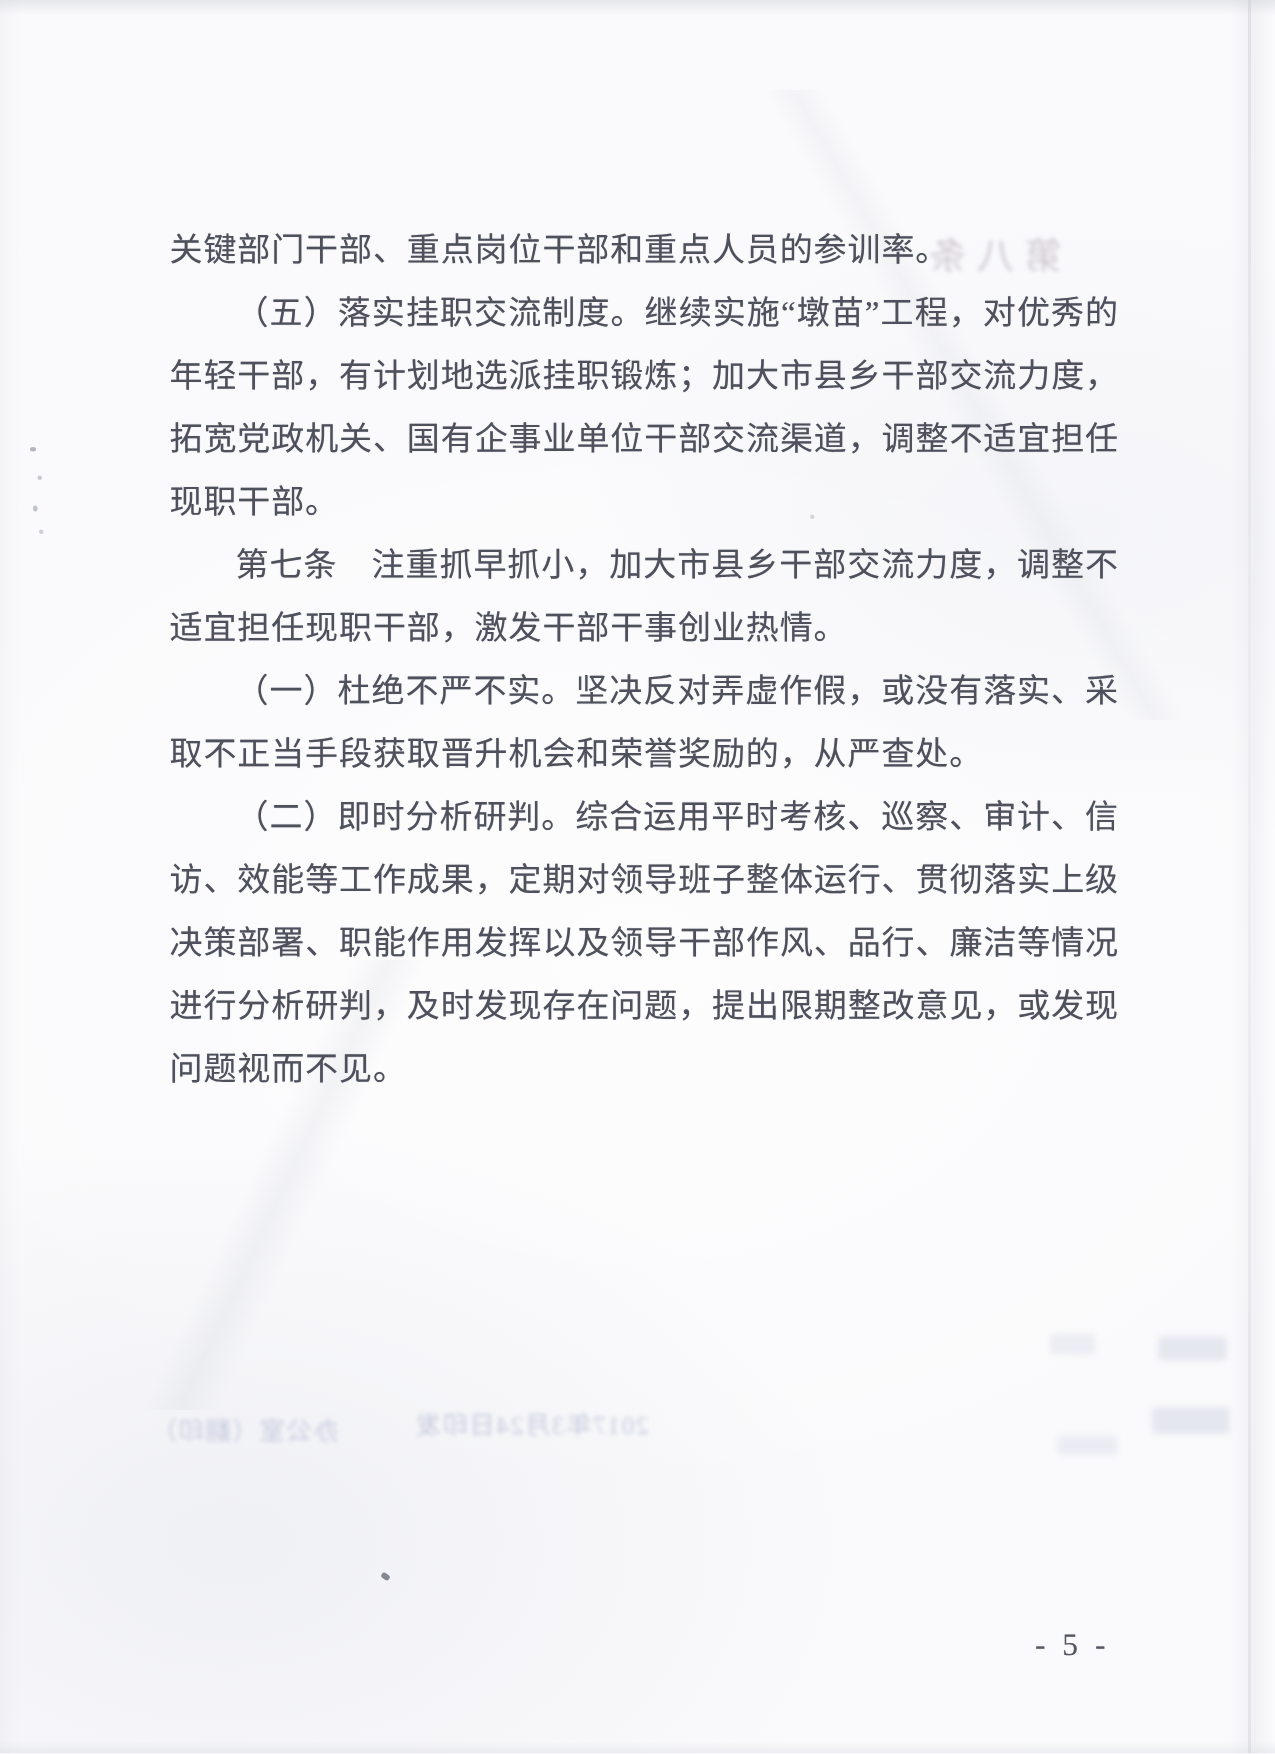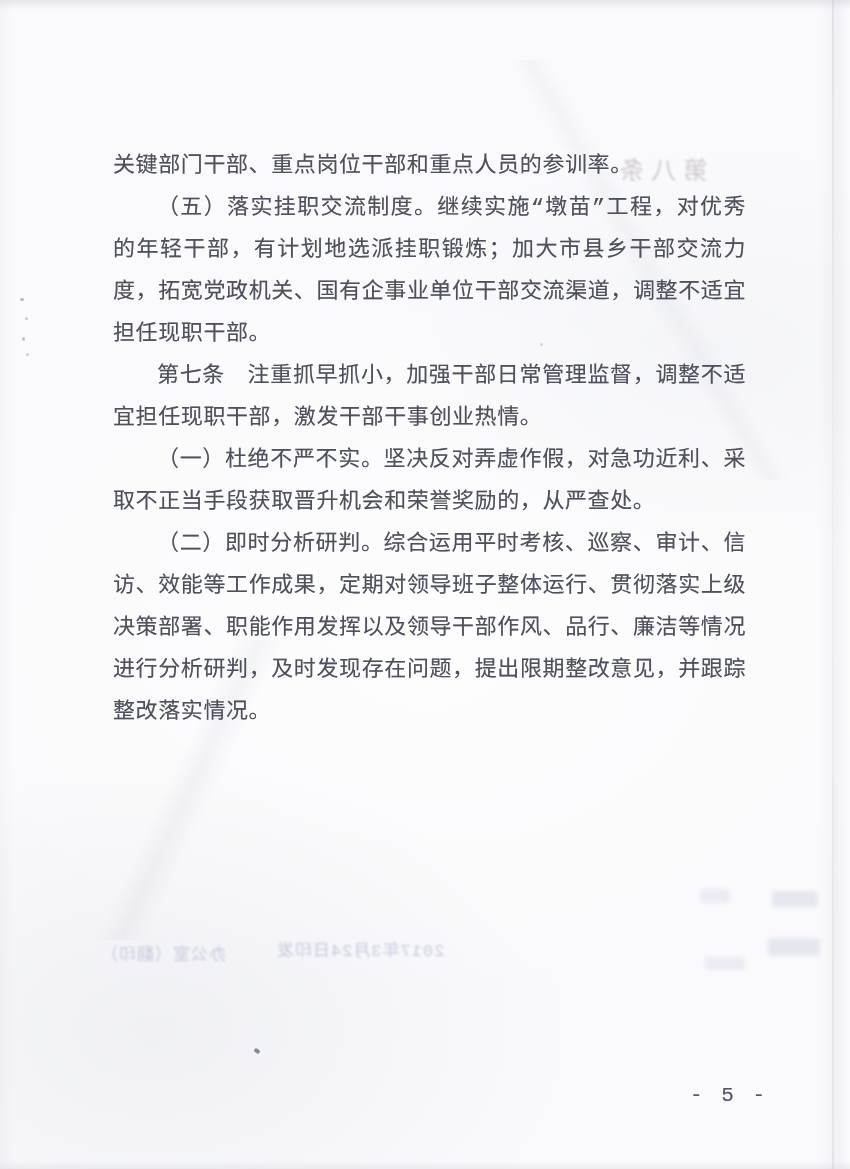--- a/index.html
+++ b/index.html
@@ -11,21 +11,21 @@
     position: relative;
     width: 850px;
     height: 1169px;
     overflow: hidden;
     background:
       radial-gradient(ellipse 600px 400px at 18% 88%, rgba(210,212,222,0.25), rgba(0,0,0,0) 70%),
       radial-gradient(ellipse 500px 300px at 85% 30%, rgba(222,224,232,0.20), rgba(0,0,0,0) 70%),
       radial-gradient(ellipse 700px 500px at 50% 55%, rgba(255,255,255,0.6), rgba(0,0,0,0) 80%),
       linear-gradient(90deg, #f4f4f7 0px, #fafafc 14px, #fafafc 820px, #f1f1f5 836px, #fbfbfd 850px),
       #fafafc;
-    font-family: Liberation Mono, monospace;
+    font-family: Liberation Serif, serif;
   }
   
   .edge-top {
     position: absolute; left: 0; top: 0; width: 100%; height: 10px;
     background: linear-gradient(180deg, rgba(205,207,215,0.45), rgba(0,0,0,0));
   }
   .edge-bottom {
     position: absolute; left: 0; bottom: 0; width: 100%; height: 8px;
     background: linear-gradient(0deg, rgba(210,212,220,0.35), rgba(0,0,0,0));
   }
@@ -149,20 +149,20 @@
   <div class="speck speck-1"></div>
   <div class="speck speck-2"></div>
   <div class="speck speck-3"></div>
   <div class="speck speck-4"></div>
   <div class="speck speck-5"></div>
   <div class="speck speck-6"></div>
 
   <div class="text-block" id="text-block">
       <p>关键部门干部、重点岗位干部和重点人员的参训率。</p>
       <p class="indent">（五）落实挂职交流制度。继续实施“墩苗”工程，对优秀的年轻干部，有计划地选派挂职锻炼；加大市县乡干部交流力度，拓宽党政机关、国有企事业单位干部交流渠道，调整不适宜担任现职干部。</p>
-      <p class="indent">第七条　注重抓早抓小，加强干部日常管理监督，调整不适宜担任现职干部，激发干部干事创业热情。</p>
-      <p class="indent">（一）杜绝不严不实。坚决反对弄虚作假，对急功近利、采取不正当手段获取晋升机会和荣誉奖励的，从严查处。</p>
-      <p class="indent">（二）即时分析研判。综合运用平时考核、巡察、审计、信访、效能等工作成果，定期对领导班子整体运行、贯彻落实上级决策部署、职能作用发挥以及领导干部作风、品行、廉洁等情况进行分析研判，及时发现存在问题，提出限期整改意见，并跟踪整改落实情况。</p>
+      <p class="indent">第七条　注重抓早抓小，加大市县乡干部交流力度，调整不适宜担任现职干部，激发干部干事创业热情。</p>
+      <p class="indent">（一）杜绝不严不实。坚决反对弄虚作假，或没有落实、采取不正当手段获取晋升机会和荣誉奖励的，从严查处。</p>
+      <p class="indent">（二）即时分析研判。综合运用平时考核、巡察、审计、信访、效能等工作成果，定期对领导班子整体运行、贯彻落实上级决策部署、职能作用发挥以及领导干部作风、品行、廉洁等情况进行分析研判，及时发现存在问题，提出限期整改意见，或发现问题视而不见。</p>
     </div>
 
   <div class="page-number">- 5 -</div>
 
 </div>
 
 </body></html>

